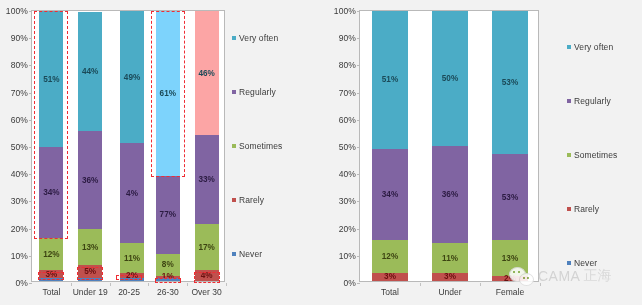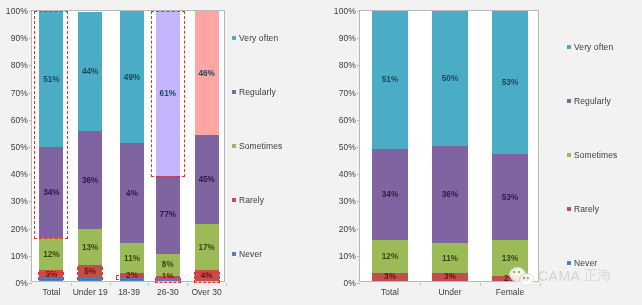--- a/index.html
+++ b/index.html
@@ -230,53 +230,53 @@
             </div>
             <div class="seg sometimes" style="height: 29.92px; background: rgb(155, 187, 89);">
               <span class="seg-label">11%</span>
             </div>
             <div class="seg rarely" style="height: 5.44px; background: rgb(192, 80, 77);">
               <span class="seg-label">2%</span>
             </div>
             <div class="seg never" style="height: 2.72px; background: rgb(79, 129, 189);"></div>
           </div>
           <div class="bar" style="left: 123.772px; width: 24.056px;">
-            <div class="seg very-often" style="height: 165.92px; background: #c4b5fd;">
+            <div class="seg very-often" style="height: 165.92px; background: #7dd3fc;">
               <span class="seg-label">61%</span>
             </div>
             <div class="seg regularly" style="height: 78.88px; background: rgb(128, 100, 162);">
               <span class="seg-label">77%</span>
             </div>
             <div class="seg sometimes" style="height: 21.76px; background: rgb(155, 187, 89);">
               <span class="seg-label">8%</span>
             </div>
             <div class="seg rarely" style="height: 2.72px; background: rgb(192, 80, 77);">
               <span class="seg-label">1%</span>
             </div>
             <div class="seg never" style="height: 2.72px; background: rgb(79, 129, 189);"></div>
           </div>
           <div class="bar" style="left: 162.572px; width: 24.056px;">
             <div class="seg very-often" style="height: 125.12px; background: #fca5a5;">
               <span class="seg-label">46%</span>
             </div>
             <div class="seg regularly" style="height: 89.76px; background: rgb(128, 100, 162);">
-              <span class="seg-label">45%</span>
+              <span class="seg-label">33%</span>
             </div>
             <div class="seg sometimes" style="height: 46.24px; background: rgb(155, 187, 89);">
               <span class="seg-label">17%</span>
             </div>
             <div class="seg rarely" style="height: 10.88px; background: rgb(192, 80, 77);">
               <span class="seg-label">4%</span>
             </div>
           </div>
           <span class="xlab" style="left: 19.4px; top: 276px;">Total</span>
           <span class="xtick" style="left: 38.8px; top: 272px;"></span>
           <span class="xlab" style="left: 58.2px; top: 276px;">Under 19</span>
           <span class="xtick" style="left: 77.6px; top: 272px;"></span>
-          <span class="xlab" style="left: 97px; top: 276px;">18-39</span>
+          <span class="xlab" style="left: 97px; top: 276px;">20-25</span>
           <span class="xtick" style="left: 116.4px; top: 272px;"></span>
           <span class="xlab" style="left: 135.8px; top: 276px;">26-30</span>
           <span class="xtick" style="left: 155.2px; top: 272px;"></span>
           <span class="xlab" style="left: 174.6px; top: 276px;">Over 30</span>
           <span class="xtick" style="left: 194px; top: 272px;"></span>
           <div class="hl-box" style="left: 2.372px; top: 0px; width: 34.056px; height: 228.48px;"></div>
           <div class="hl-box" style="left: 118.772px; top: 0px; width: 34.056px; height: 165.92px;"></div>
           <div class="hl-box" style="left: 6.372px; top: 261.12px; width: 26.056px; height: 8.16px;"></div>
           <div class="hl-box" style="left: 45.172px; top: 255.68px; width: 26.056px; height: 13.6px;"></div>
           <div class="hl-box" style="left: 83.972px; top: 263.84px; width: 26.056px; height: 5.44px;"></div>

